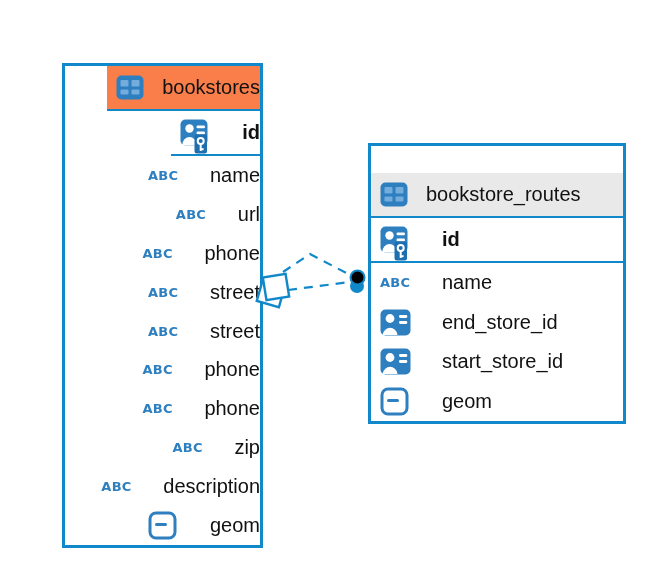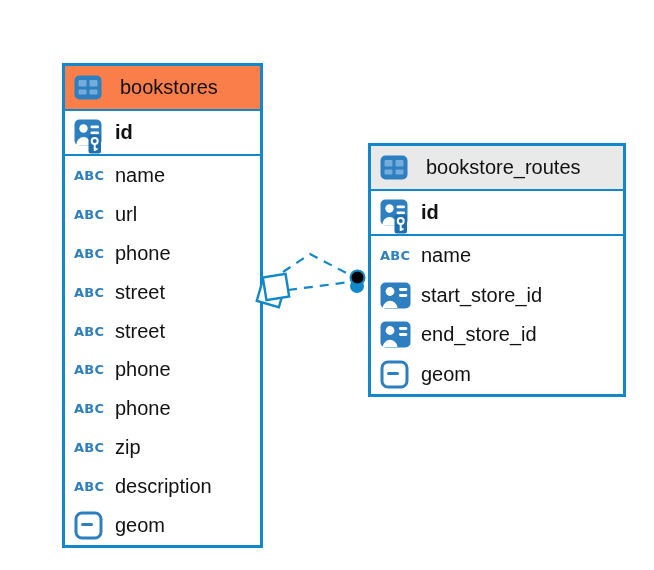--- a/index.html
+++ b/index.html
@@ -17,40 +17,40 @@
   .er-table{
     position:absolute;background:#ffffff;border:3px solid var(--accent);
     box-sizing:border-box;display:flex;flex-direction:column;
   }
   .hdr{
     display:flex;align-items:center;gap:9px;padding-left:9px;
     border-bottom:2px solid var(--accent);box-sizing:border-box;
     font-size:20px;flex:none;
   }
   .row{
-    display:flex;align-items:center;gap:4px;padding-left:9px;
+    display:flex;align-items:center;gap:25px;padding-left:9px;
     box-sizing:border-box;font-size:20px;flex:none;
   }
   .row.pk{border-bottom:2px solid var(--accent);font-weight:700;}
   .icon-box{width:37px;flex:0 0 37px;display:flex;align-items:center;}
   .abc{
     font-family:"DejaVu Sans","Liberation Sans",sans-serif;
     font-weight:800;font-size:13px;letter-spacing:.3px;color:var(--icon-blue);
   }
   .lbl{white-space:nowrap;}
   #overlay{position:absolute;left:0;top:0;pointer-events:none;}
   .rel{fill:none;stroke:var(--accent);stroke-width:2.2;stroke-dasharray:9 7;}
   .handle{fill:#ffffff;stroke:var(--accent);stroke-width:2.4;}
 </style>
 </head>
 <body>
 
 <div id="canvas">
   <div id="tables">
-      <div class="er-table" style="left: 62px; top: 63px; width: 201px;">
+      <div class="er-table" style="left: 62px; top: 63px; width: 201px; align-items: flex-end;">
         <div class="hdr" style="height: 45px; background: rgb(249, 126, 73);">
           <span class="icon-box">
             <svg width="28" height="25" viewBox="0 0 28 25">
               <rect x="0.5" y="0.5" width="27" height="24" rx="5" fill="var(--icon-blue)"></rect>
               <rect x="4.5" y="5" width="8" height="6.5" rx="1" fill="var(--icon-blue-light)"></rect>
               <rect x="15.5" y="5" width="8" height="6.5" rx="1" fill="var(--icon-blue-light)"></rect>
               <rect x="4.5" y="14.5" width="8" height="5" rx="1" fill="var(--icon-blue-light)"></rect>
               <rect x="15.5" y="14.5" width="8" height="5" rx="1" fill="var(--icon-blue-light)"></rect>
             </svg>
           </span>
@@ -130,21 +130,21 @@
           <span class="icon-box">
             <svg width="29" height="29" viewBox="0 0 29 29">
               <rect x="2" y="2" width="25" height="25" rx="6" fill="#fff" stroke="var(--icon-blue)" stroke-width="3"></rect>
               <line x1="8.5" y1="13.5" x2="17.5" y2="13.5" stroke="var(--icon-blue)" stroke-width="3" stroke-linecap="round"></line>
             </svg>
           </span>
           <span class="lbl">geom</span>
         </div>
       </div>
       <div class="er-table" style="left: 368px; top: 143px; width: 258px;">
-        <div class="hdr" style="height: 45px; background: rgb(233, 233, 233);">
+        <div class="hdr" style="height: 45px; background: rgb(233, 233, 233); margin-top: 27px;">
           <span class="icon-box">
             <svg width="28" height="25" viewBox="0 0 28 25">
               <rect x="0.5" y="0.5" width="27" height="24" rx="5" fill="var(--icon-blue)"></rect>
               <rect x="4.5" y="5" width="8" height="6.5" rx="1" fill="var(--icon-blue-light)"></rect>
               <rect x="15.5" y="5" width="8" height="6.5" rx="1" fill="var(--icon-blue-light)"></rect>
               <rect x="4.5" y="14.5" width="8" height="5" rx="1" fill="var(--icon-blue-light)"></rect>
               <rect x="15.5" y="14.5" width="8" height="5" rx="1" fill="var(--icon-blue-light)"></rect>
             </svg>
           </span>
           <span class="lbl">bookstore_routes</span>
@@ -174,33 +174,33 @@
         <div class="row" style="height: 39.5px;">
           <span class="icon-box">
             <svg width="31" height="27" viewBox="0 0 31 27">
               <rect x="0.5" y="0.5" width="30" height="26" rx="5" fill="var(--icon-blue)"></rect>
               <circle cx="10" cy="9.5" r="4.4" fill="#fff"></circle>
               <path d="M2.8 26 v-0.8 a7.4 7.6 0 0 1 14.6 0 v0.8 z" fill="#fff"></path>
               <rect x="19" y="6" width="8.3" height="2.9" rx="1.3" fill="#fff"></rect>
               <rect x="19" y="12" width="8.3" height="2.9" rx="1.3" fill="#fff"></rect>
             </svg>
           </span>
-          <span class="lbl">start_store_id</span>
+          <span class="lbl">end_store_id</span>
         </div>
         <div class="row" style="height: 39.5px;">
           <span class="icon-box">
             <svg width="31" height="27" viewBox="0 0 31 27">
               <rect x="0.5" y="0.5" width="30" height="26" rx="5" fill="var(--icon-blue)"></rect>
               <circle cx="10" cy="9.5" r="4.4" fill="#fff"></circle>
               <path d="M2.8 26 v-0.8 a7.4 7.6 0 0 1 14.6 0 v0.8 z" fill="#fff"></path>
               <rect x="19" y="6" width="8.3" height="2.9" rx="1.3" fill="#fff"></rect>
               <rect x="19" y="12" width="8.3" height="2.9" rx="1.3" fill="#fff"></rect>
             </svg>
           </span>
-          <span class="lbl">end_store_id</span>
+          <span class="lbl">start_store_id</span>
         </div>
         <div class="row" style="height: 39.5px;">
           <span class="icon-box">
             <svg width="29" height="29" viewBox="0 0 29 29">
               <rect x="2" y="2" width="25" height="25" rx="6" fill="#fff" stroke="var(--icon-blue)" stroke-width="3"></rect>
               <line x1="8.5" y1="13.5" x2="17.5" y2="13.5" stroke="var(--icon-blue)" stroke-width="3" stroke-linecap="round"></line>
             </svg>
           </span>
           <span class="lbl">geom</span>
         </div>

